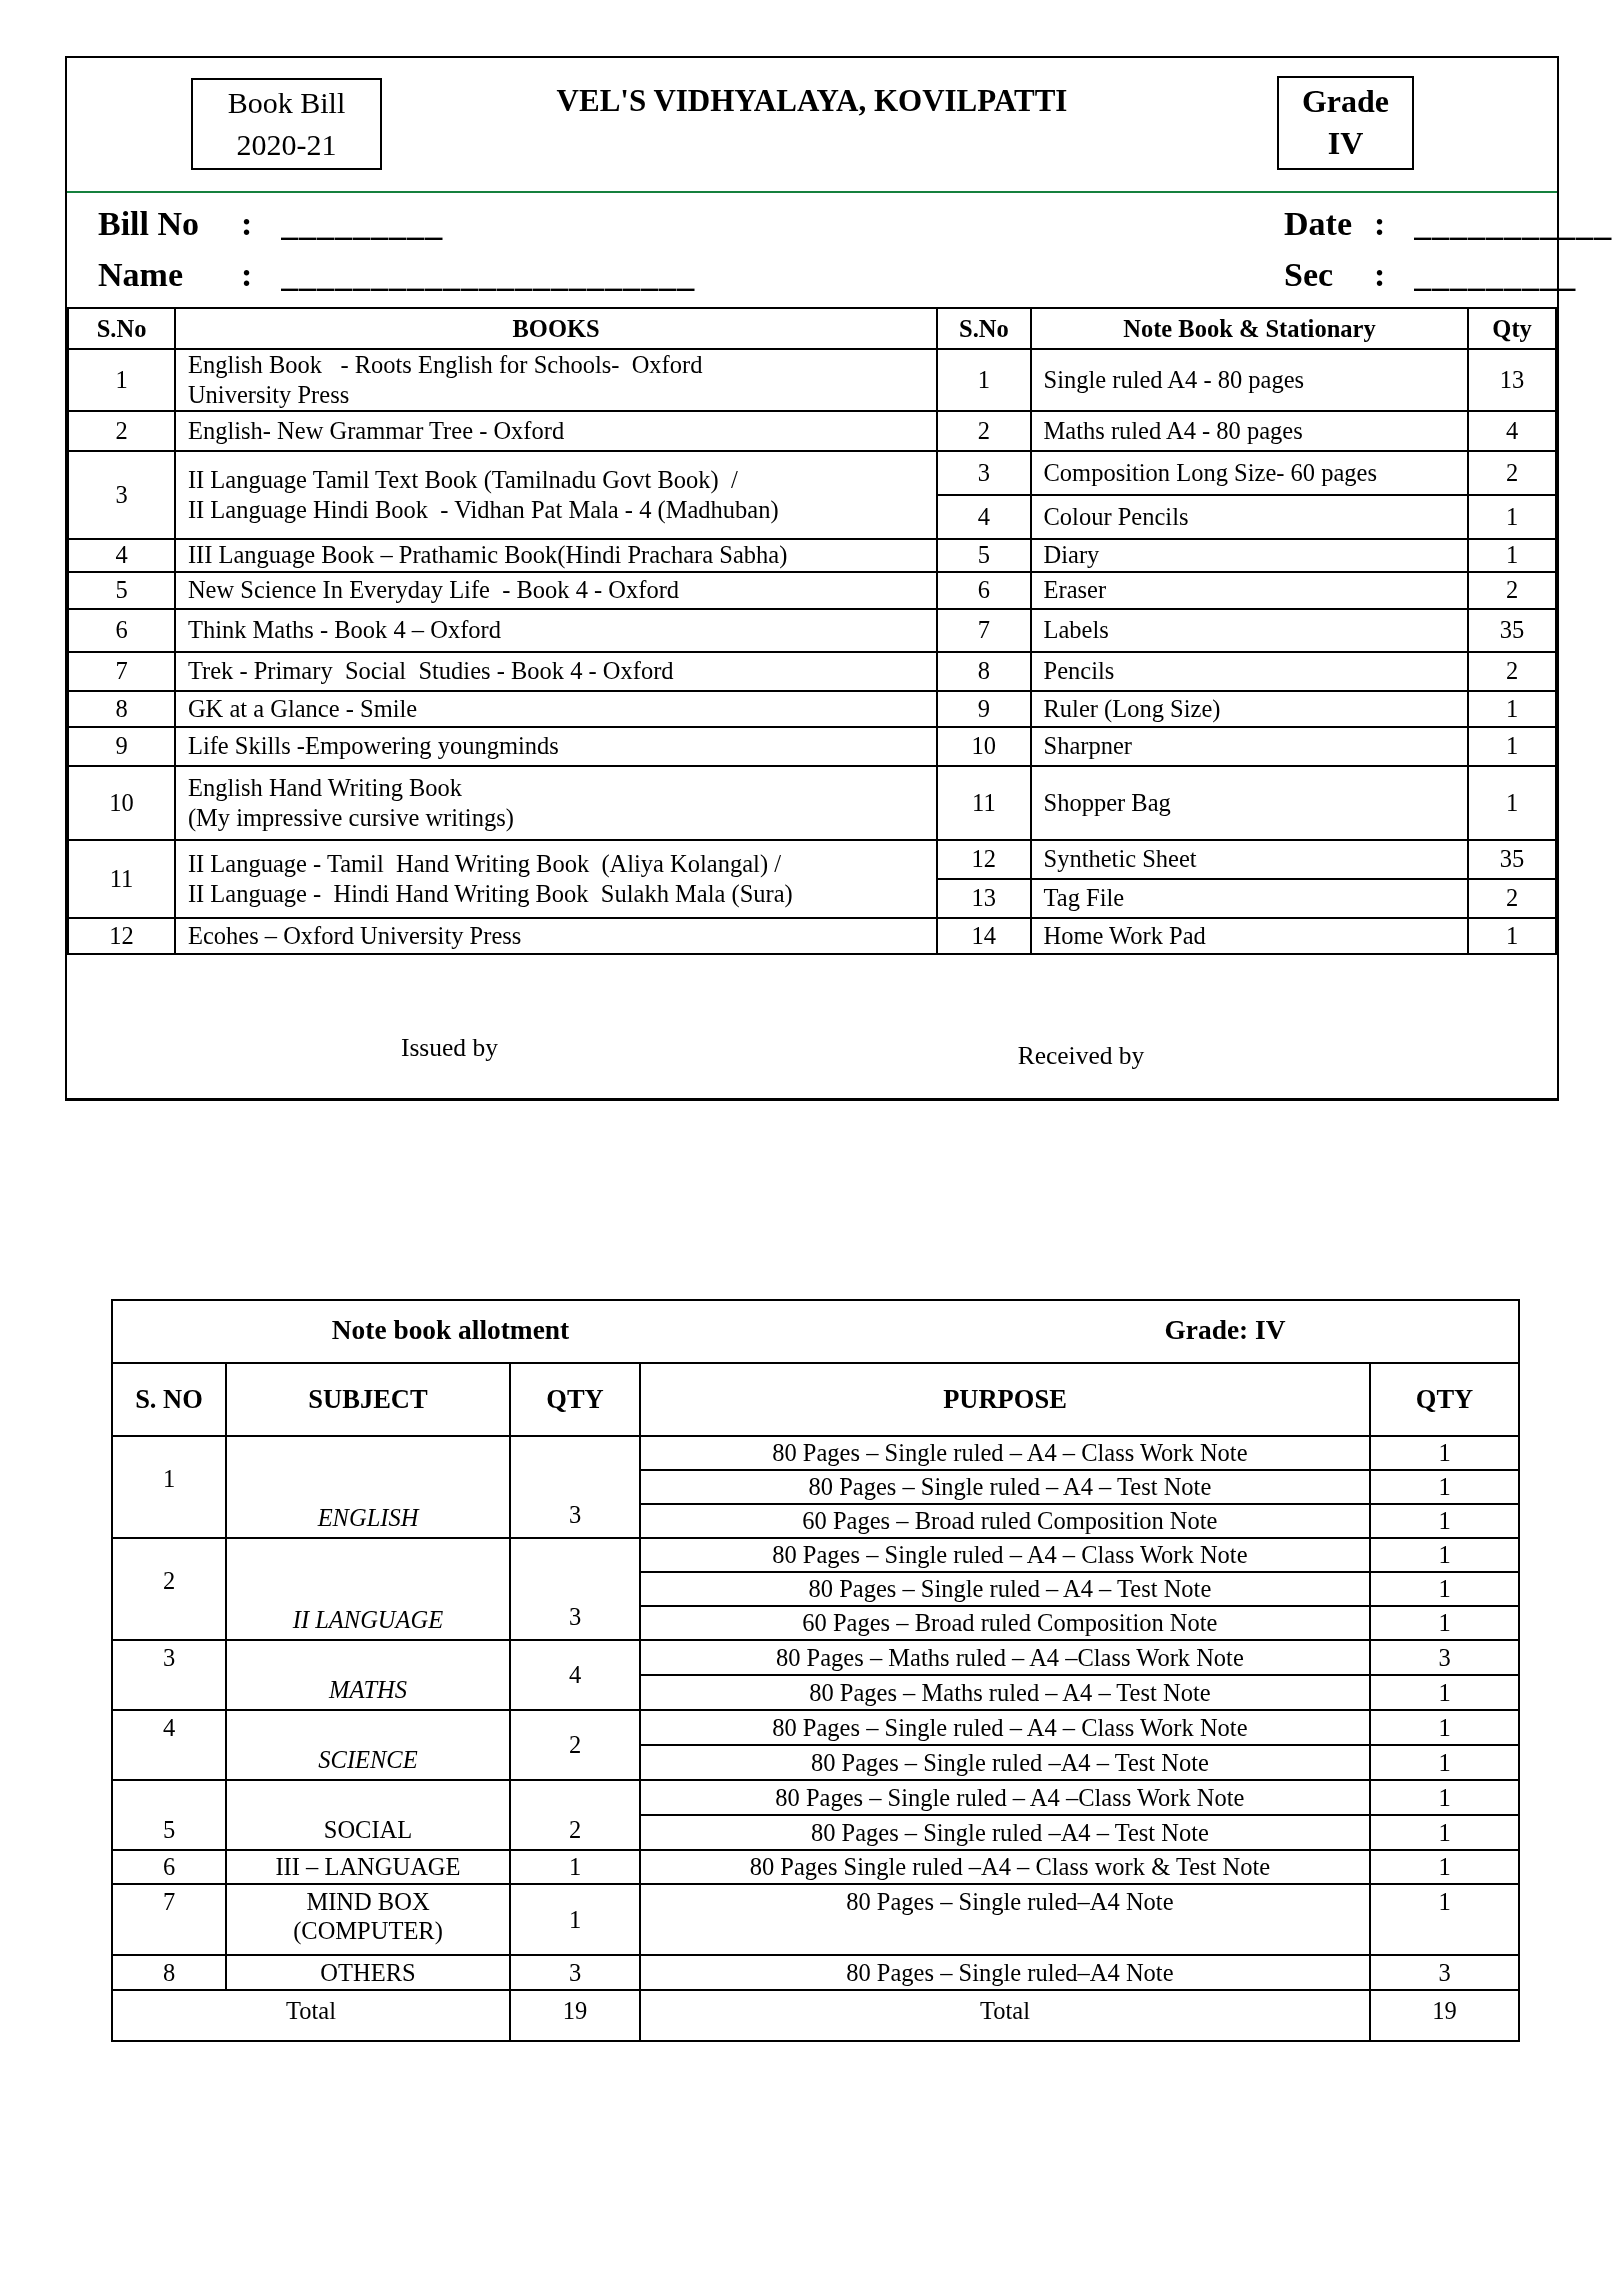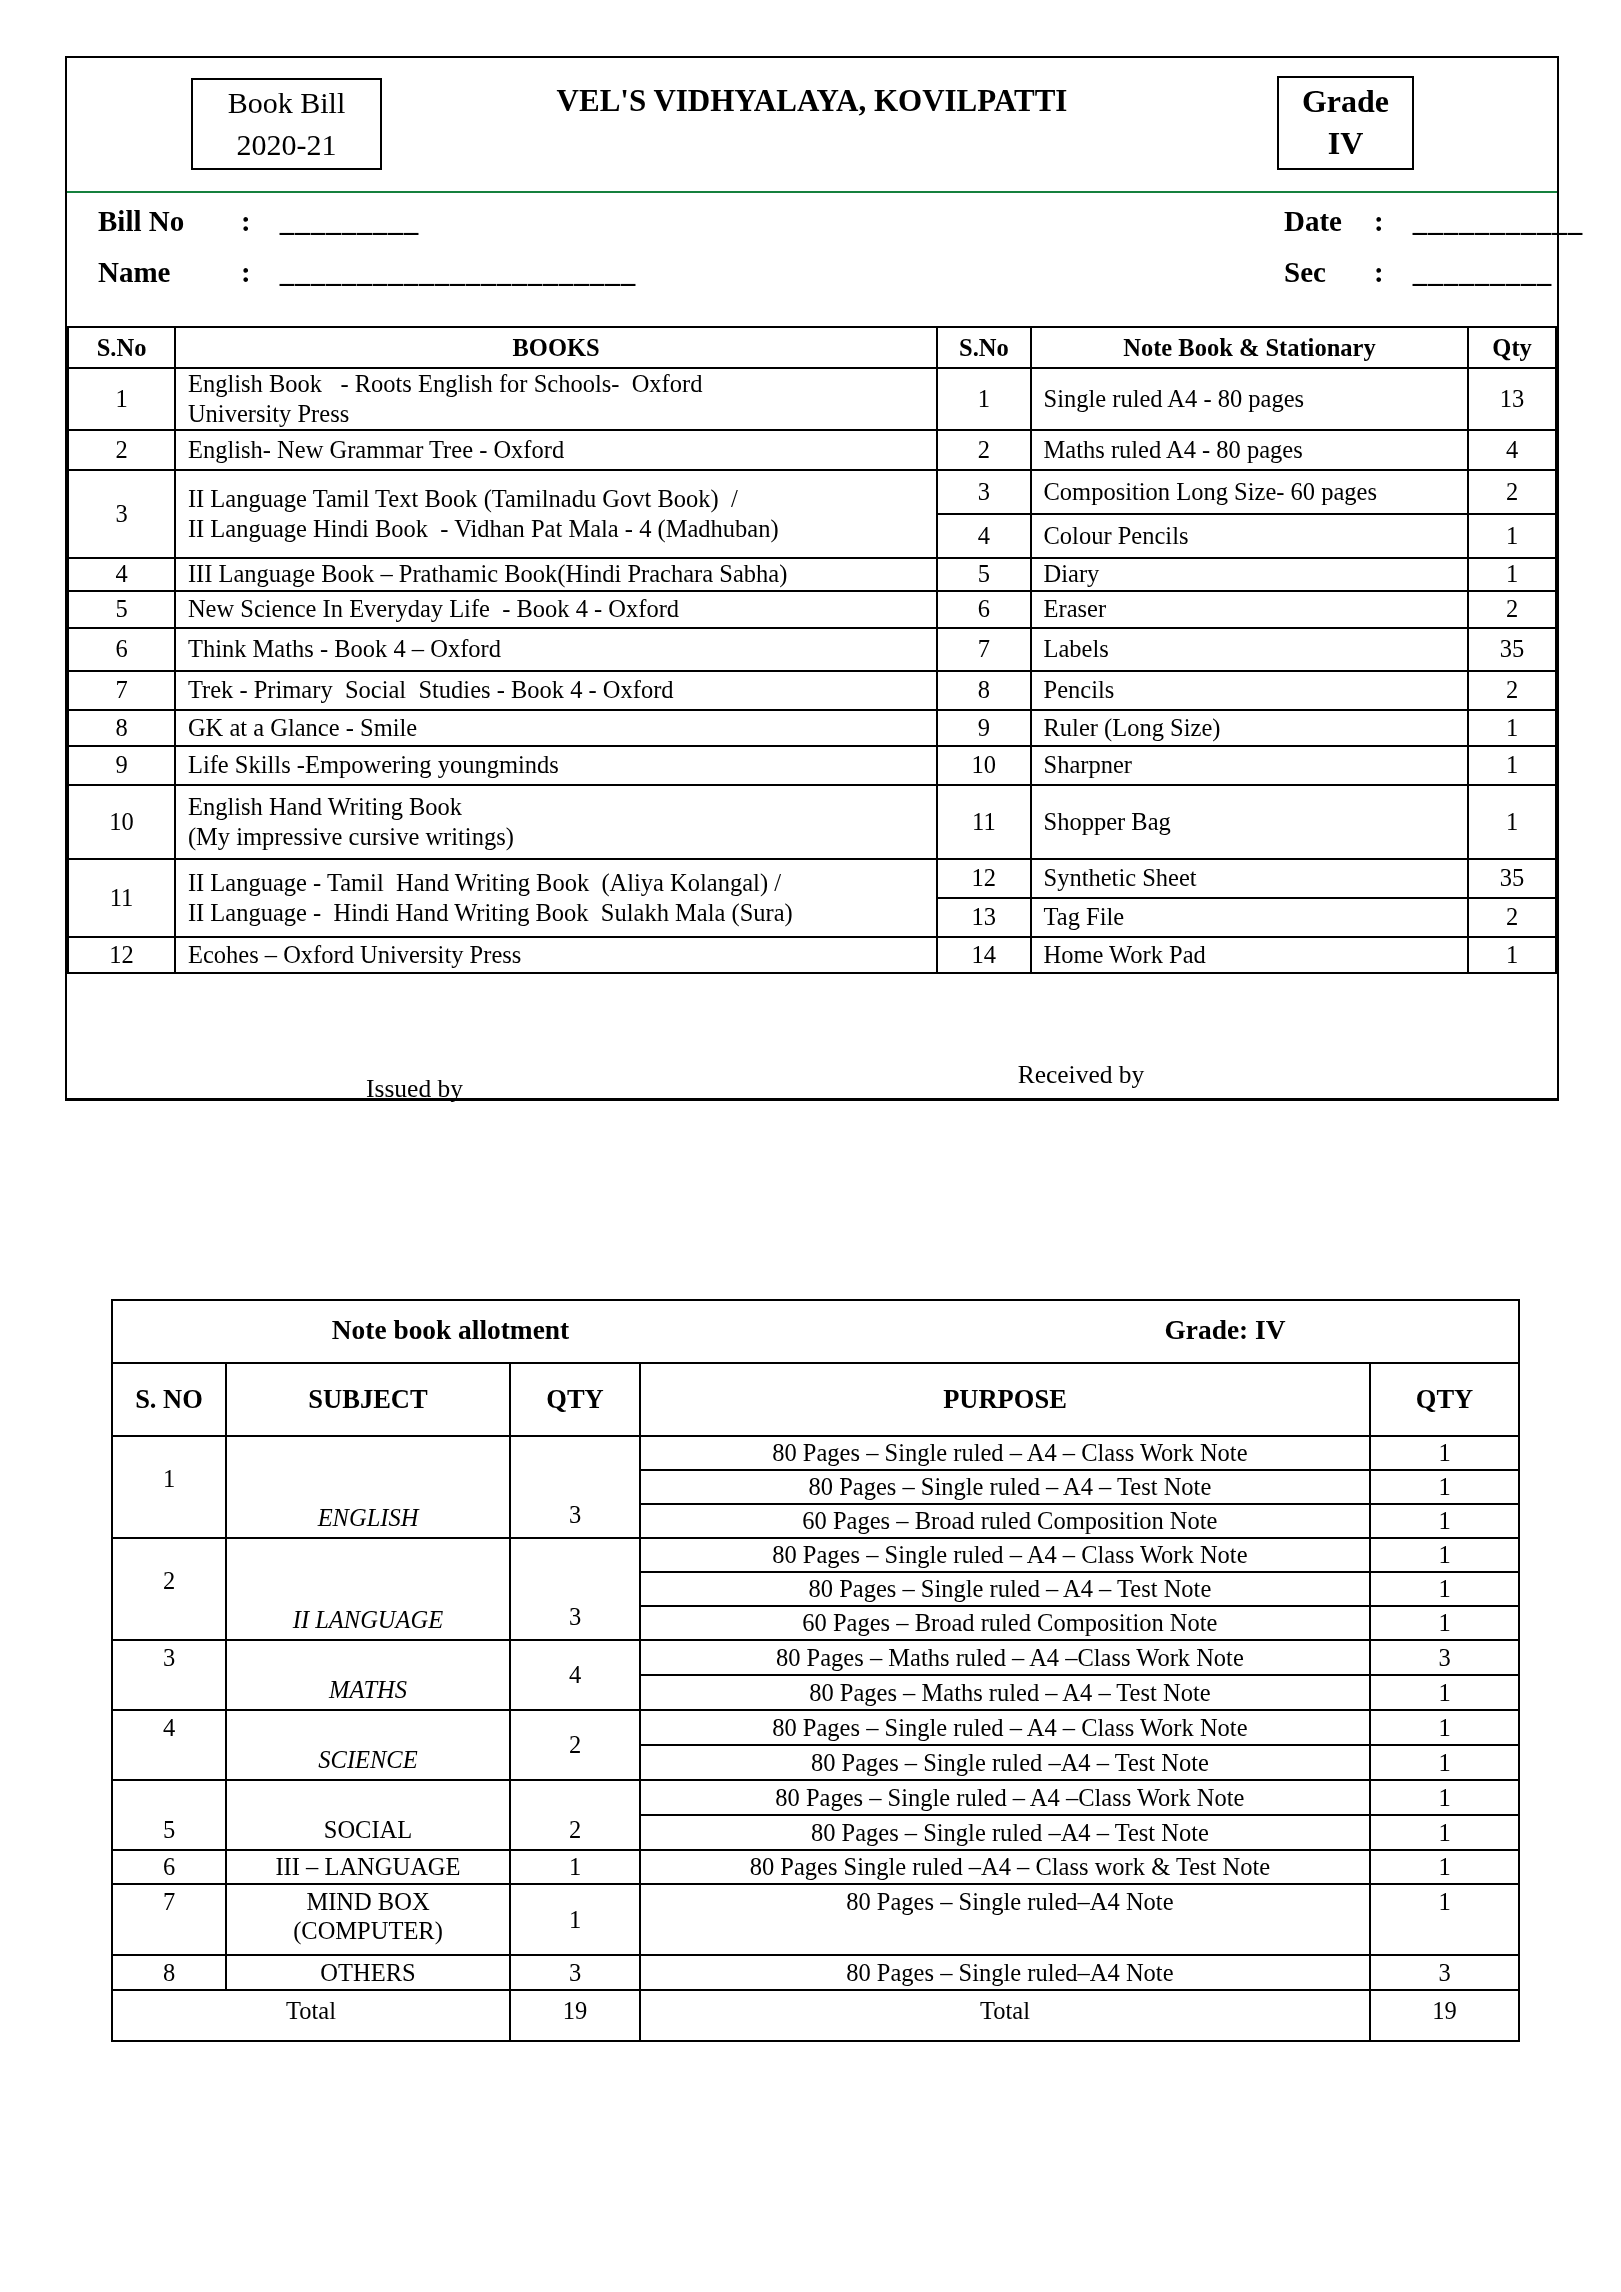--- a/index.html
+++ b/index.html
@@ -23,42 +23,42 @@
   .school {
     position:absolute; left:333px; right:333px; top:21.6px; text-align:center;
     font-weight:bold; font-size:31px; line-height:1.35;
   }
   .grade-box {
     position:absolute; left:1210px; top:17.6px; width:137px; height:94px;
     border:2px solid #000; box-sizing:border-box;
     display:flex; flex-direction:column; justify-content:center; align-items:center;
     font-weight:bold; font-size:32px; line-height:1.3;
   }
-  .fields-sec { position:relative; height:133px; font-weight:bold; font-size:29px; }
+  .fields-sec { position:relative; height:114px; font-weight:bold; font-size:34px; }
   .field-line { position:absolute; white-space:nowrap; }
   .fl-label { display:inline-block; }
   .fl-label.w1 { width:143px; }
   .fl-label.w2 { width:90px; }
   .fl-blank { margin-left:29px; letter-spacing:1px; }
   #f-billno { left:31px;  top:11.8px; }
   #f-name   { left:31px;  top:63px; }
   #f-date   { left:1217px; top:11.8px; }
   #f-sec    { left:1217px; top:63px; }
 
   
   table { border-collapse:collapse; }
   .books-table { width:100%; table-layout:fixed; font-size:24.5px; line-height:1.22; }
   .books-table td, .books-table th { border:2px solid #000; padding:0; vertical-align:middle; }
   .books-table thead th { border-bottom:2.9px solid #000; font-size:24.5px; }
   .c  { text-align:center; }
   .bl { text-align:left; padding-left:11.8px !important; padding-right:5.9px !important; }
   .pw { white-space:pre-wrap; }
 
   .sign-sec { position:relative; height:124px; font-size:25.5px; }
-  .sign-issued   { position:absolute; left:264px; top:100px; width:167px; text-align:center; }
+  .sign-issued   { position:absolute; left:264px; top:78px; width:167px; text-align:right; }
   .sign-received { position:absolute; left:921px; top:86px; width:186px; text-align:center; }
 
   
   .allot-table {
     position:absolute; left:111px; top:1299px; width:1407px;
     table-layout:fixed; font-size:24.5px; line-height:1.2;
     border:2px solid #000; border-bottom-width:2.9px;
   }
   .allot-table td, .allot-table th { border:2px solid #000; padding:0; text-align:center; }
   .allot-title-cell { position:relative; height:61px; }

